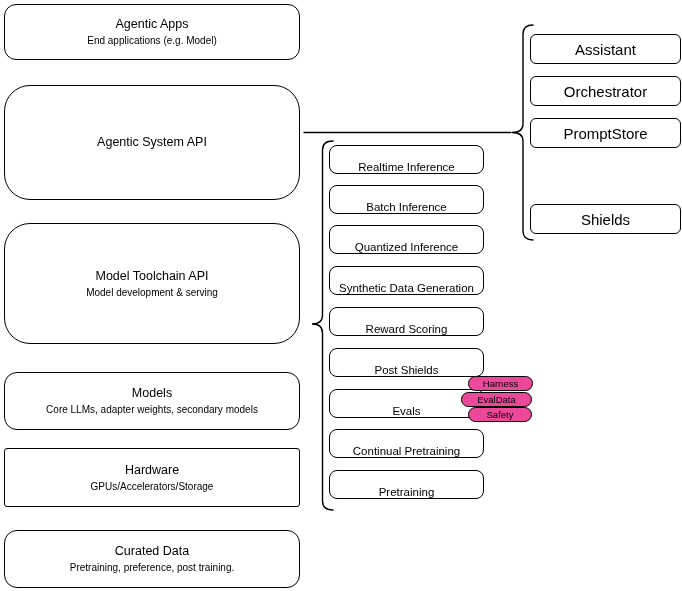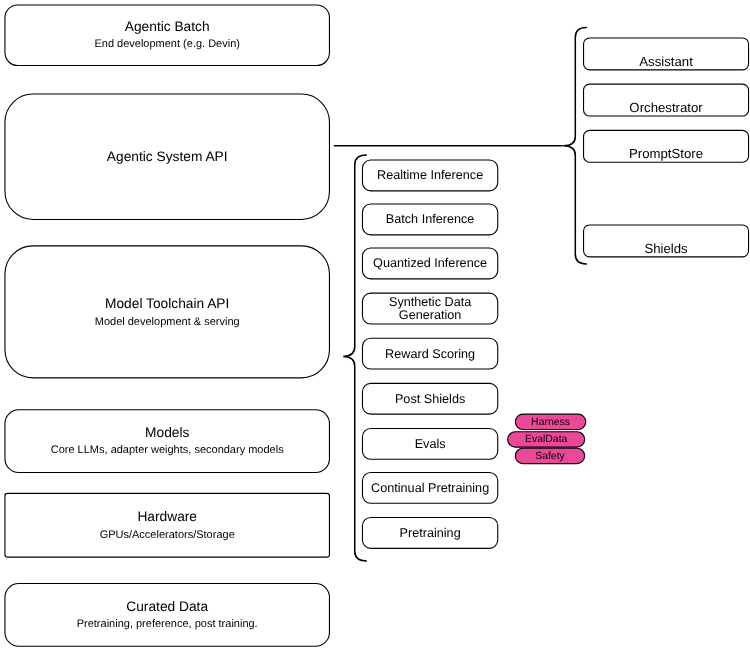--- a/index.html
+++ b/index.html
@@ -8,22 +8,22 @@
     font-family:"Liberation Sans",sans-serif;color:#000;overflow:hidden;
   }
   .box{
     position:absolute;background:#ffffff;border:1.5px solid #000;
     box-sizing:border-box;display:flex;flex-direction:column;
     align-items:center;justify-content:center;text-align:center;z-index:2;
   }
   .lbox{left:4px;width:296px;}
   .lbox .title{font-size:12.5px;line-height:1.15;}
   .lbox .sub{font-size:10px;line-height:1.15;margin-top:4px;}
-  .mbox{left:329px;width:124px;height:29px;border-radius:8px;font-size:11.5px;}
-  .rbox{left:530px;width:151px;height:30px;border-radius:6px;font-size:12px;justify-content:flex-end;}
+  .mbox{left:329px;width:155px;height:29px;border-radius:8px;font-size:11.5px;justify-content:flex-end;}
+  .rbox{left:530px;width:151px;height:30px;border-radius:6px;font-size:15px;}
   .pill{
     position:absolute;height:15px;background:#ec4899;border:1.5px solid #000;
     border-radius:8px;box-sizing:border-box;display:flex;align-items:center;
     justify-content:center;font-size:9.5px;z-index:3;padding:0 2px;
   }
   svg.connectors{position:absolute;left:0;top:0;z-index:1;}
   svg.connectors path, svg.connectors line{stroke:#000;stroke-width:1.4;fill:none;stroke-linecap:round;}
 </style>
 </head>
 <body>
@@ -33,22 +33,22 @@
   <svg class="connectors" width="682" height="591" viewBox="0 0 682 591">
 
     <line x1="304" y1="132.5" x2="511" y2="132.5"></line>
 
     <path d="M 533 25 Q 523 25 523 34 L 523 124 Q 523 132.5 512 132.5 Q 523 132.5 523 141 L 523 231 Q 523 240 533 240"></path>
 
     <path d="M 333 141 Q 322.5 141 322.5 150 L 322.5 315 Q 322.5 324 312 324 Q 322.5 324 322.5 333 L 322.5 501 Q 322.5 510 333 510"></path>
   </svg>
 
   <div class="box lbox" style="top:4px;height:56px;border-radius:12px">
-    <div class="title">Agentic Batch</div>
-    <div class="sub">End development (e.g. Devin)</div>
+    <div class="title">Agentic Apps</div>
+    <div class="sub">End applications (e.g. Model)</div>
   </div>
 
   <div class="box lbox" style="top:85px;height:115px;border-radius:26px">
     <div class="title">Agentic System API</div>
   </div>
 
   <div class="box lbox" style="top:223px;height:121px;border-radius:26px">
     <div class="title">Model Toolchain API</div>
     <div class="sub">Model development &amp; serving</div>
   </div>

